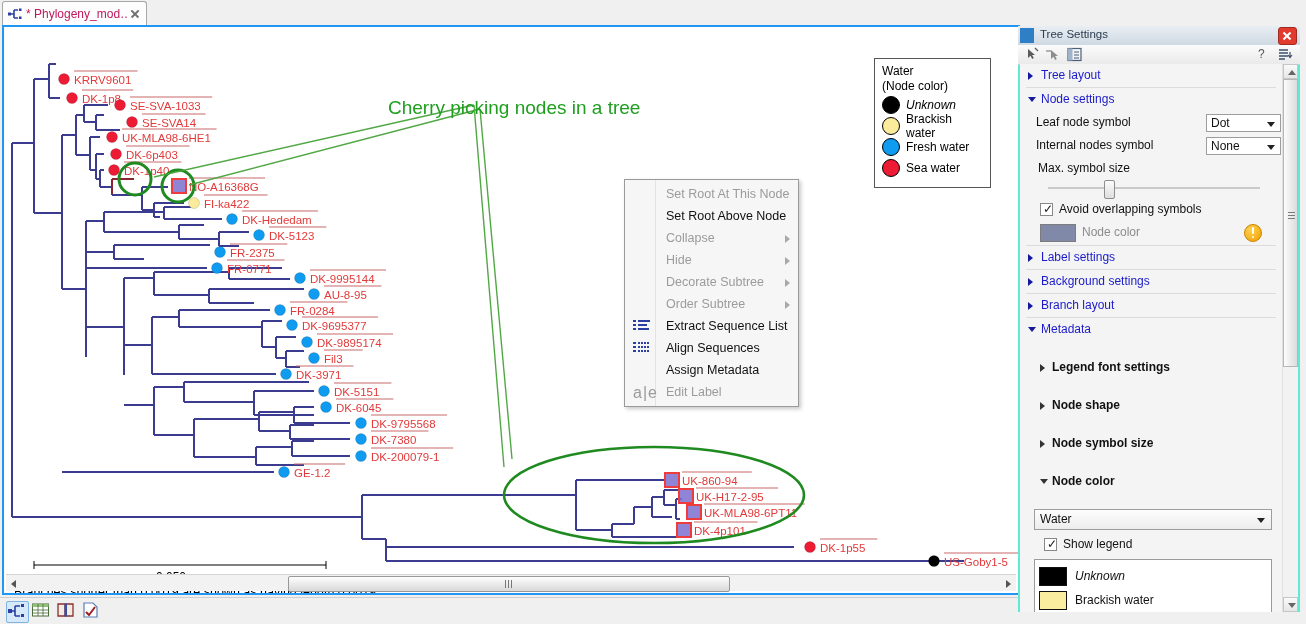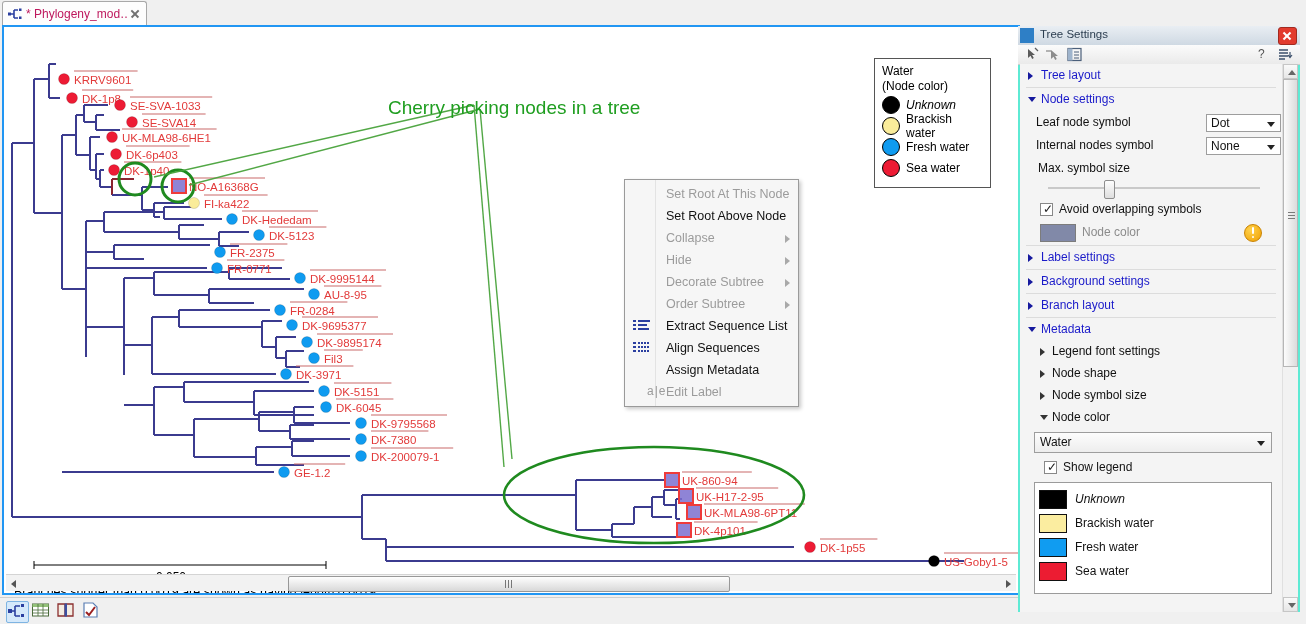--- a/index.html
+++ b/index.html
@@ -128,21 +128,21 @@
   .chkrow .ctext{position:absolute;left:33px;top:3px;font-size:12px;color:#111;}
 
   .colorrow{position:relative;height:24px;margin:0 6px;}
   .swatch{position:absolute;left:14px;top:3px;width:34px;height:16px;background:#8189a8;border:1px solid #7c7c7c;}
   .colorrow .ctext{position:absolute;left:56px;top:4px;font-size:12px;color:#8c8c8c;}
   .warn{position:absolute;right:14px;top:3px;width:16px;height:16px;border-radius:50%;
         background:radial-gradient(circle at 35% 30%,#ffd24d,#f0a000);border:1px solid #c98200;}
   .warn i{position:absolute;left:6.5px;top:2px;width:2.5px;height:7px;background:#fff;border-radius:1px;}
   .warn b{position:absolute;left:6.5px;top:10.5px;width:2.5px;height:2.5px;background:#fff;border-radius:50%;}
 
-  .subrow{position:relative;height:22px;margin:0 6px;}
+  .subrow{position:relative;height:22px;margin:16px 6px;font-weight:bold;}
   .subrow .tri{position:absolute;left:14px;top:7px;width:0;height:0;}
   .subrow .tri.closed{border-left:5px solid #333;border-top:4px solid transparent;border-bottom:4px solid transparent;}
   .subrow .tri.open{border-top:5px solid #333;border-left:4px solid transparent;border-right:4px solid transparent;top:8px;}
   .subrow .slbl{position:absolute;left:26px;top:3px;font-size:12px;color:#111;}
 
   .widecombo{position:relative;height:21px;margin:3px 10px 4px 14px;background:linear-gradient(#fdfdfd,#ededed);
              border:1px solid #9d9d9d;box-sizing:border-box;}
   .widecombo .val{position:absolute;left:5px;top:2px;font-size:12px;color:#111;}
   .widecombo .arw{position:absolute;right:6px;top:8px;width:0;height:0;
                   border-top:5px solid #222;border-left:4px solid transparent;border-right:4px solid transparent;}
@@ -557,21 +557,21 @@
                     <rect x="14" y="9" width="2" height="2"></rect>
                   </g>
                 </svg></span>
               <span class="ctxlbl">Align Sequences</span>
             </div>
             <div class="ctxrow">
               <span class="ctxicon"></span>
               <span class="ctxlbl">Assign Metadata</span>
             </div>
             <div class="ctxrow disabled">
-              <span class="ctxicon"><span style="display:inline-block;margin:3px 0 0 20px;font-size:12px;color:#9b9b9b;letter-spacing:1px;">a|e</span></span>
+              <span class="ctxicon"><span style="display:inline-block;margin:3px 0 0 6px;font-size:16px;color:#9b9b9b;letter-spacing:1px;">a|e</span></span>
               <span class="ctxlbl">Edit Label</span>
             </div>
           </div>
       </div>
 
     </div>
 
     <div class="hscroll">
       <div class="hs-left">
           <span class="hs-arrow"></span>

